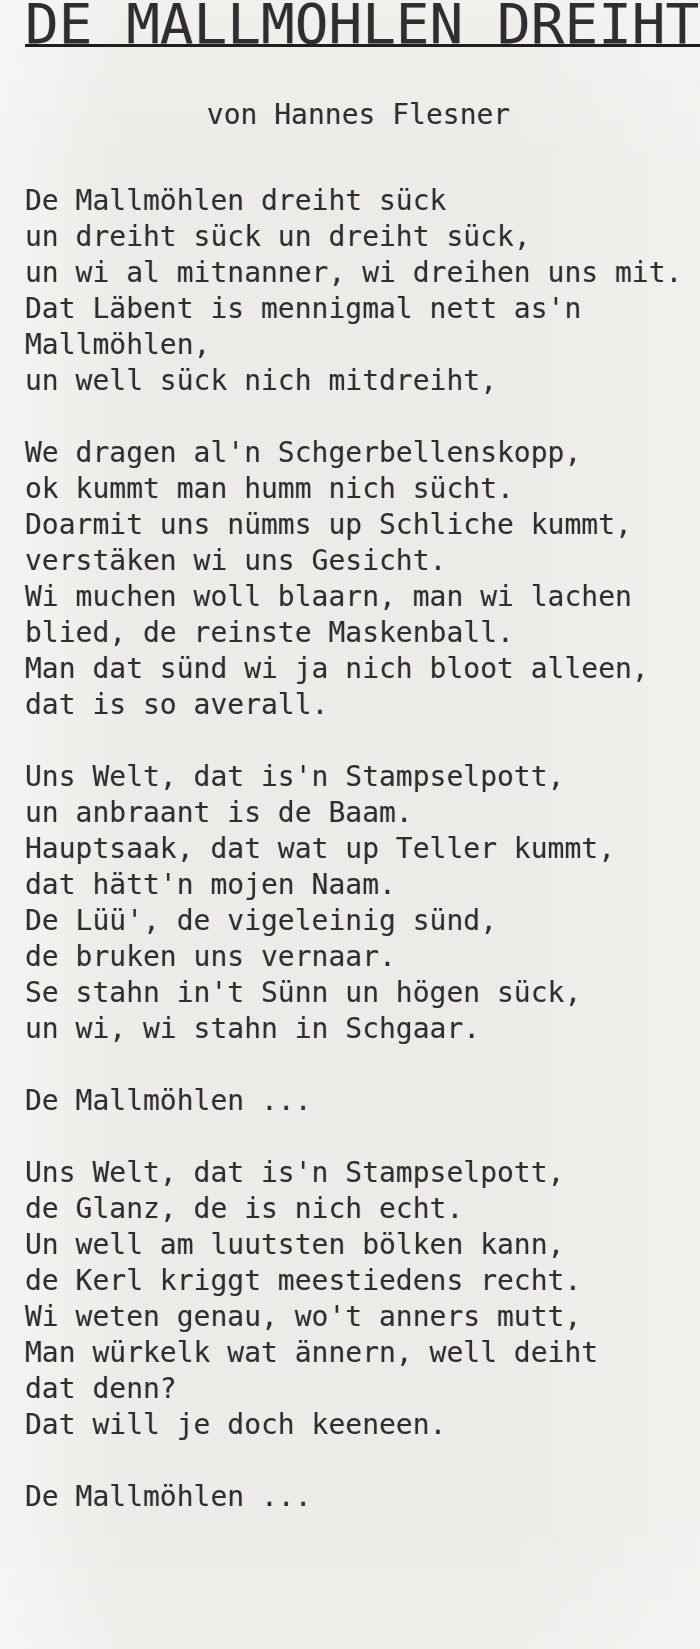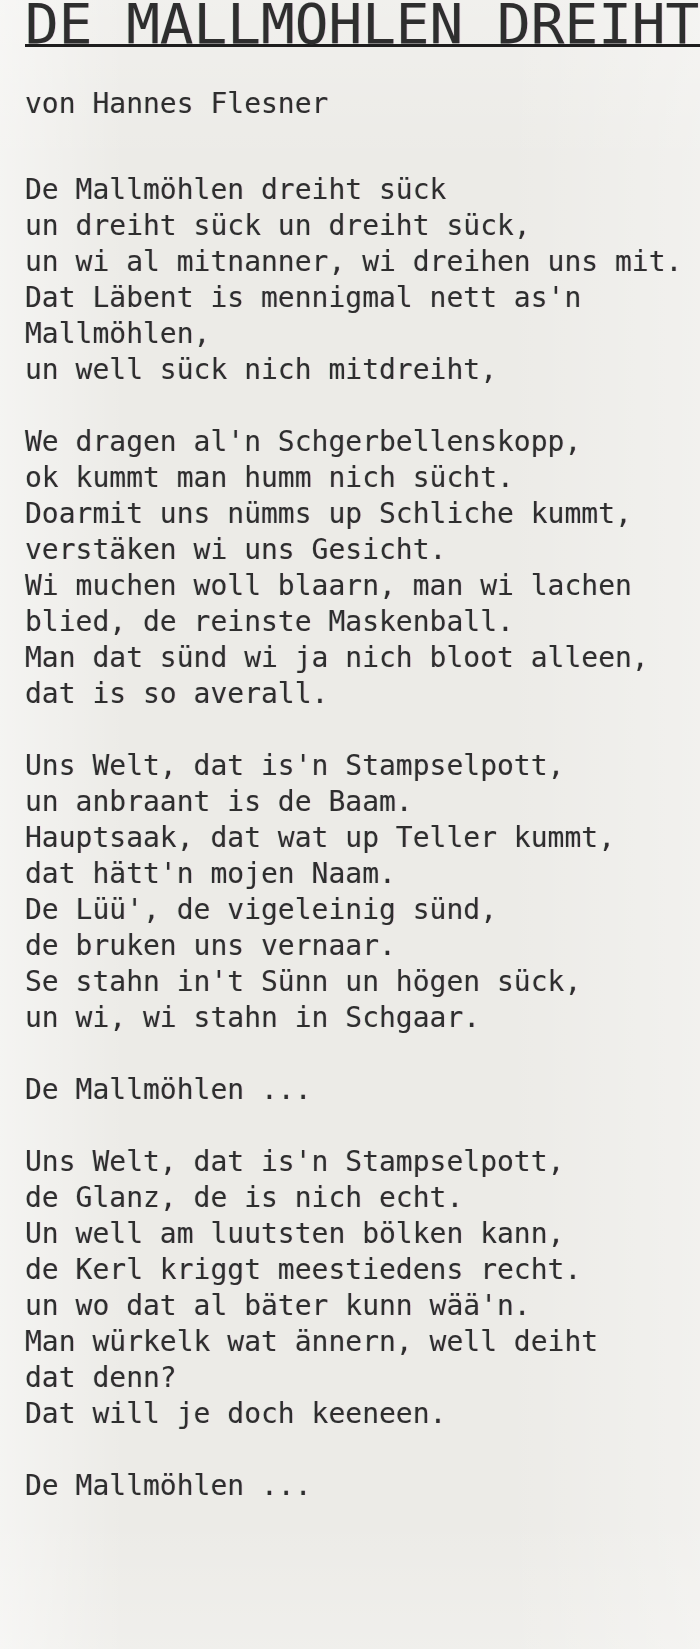--- a/index.html
+++ b/index.html
@@ -38,22 +38,23 @@
   }
   .title-text {
     display: inline-block;
     line-height: 32px;
     padding-bottom: 4px;
     border-bottom: 3px solid #1e1e1e;
     font-weight: normal;
     white-space: pre;
   }
   .author {
-    margin-top: 39px;
+    margin-top: 50px;
     white-space: pre;
+    text-align: center;
   }
   .poem {
     margin-top: 50px;
   }
   .block {
     margin: 0 0 36px 0;
   }
   .block:last-child {
     margin-bottom: 0;
   }
@@ -100,21 +101,21 @@
         <div class="line fringe">un wi, wi stahn in Schgaar.</div>
       </div>
       <div class="block refrain">
         <div class="line fringe">De Mallmöhlen ...</div>
       </div>
       <div class="block stanza">
         <div class="line fringe">Uns Welt, dat is'n Stampselpott,</div>
         <div class="line fringe">de Glanz, de is nich echt.</div>
         <div class="line fringe">Un well am luutsten bölken kann,</div>
         <div class="line fringe">de Kerl kriggt meestiedens recht.</div>
-        <div class="line fringe">un wo dat al bäter kunn wää'n.</div>
+        <div class="line fringe">Wi weten genau, wo't anners mutt,</div>
         <div class="line fringe">Man würkelk wat ännern, well deiht</div>
         <div class="line fringe">dat denn?</div>
         <div class="line fringe">Dat will je doch keeneen.</div>
       </div>
       <div class="block refrain">
         <div class="line fringe">De Mallmöhlen ...</div>
       </div>
     </div>
 </div>
 

